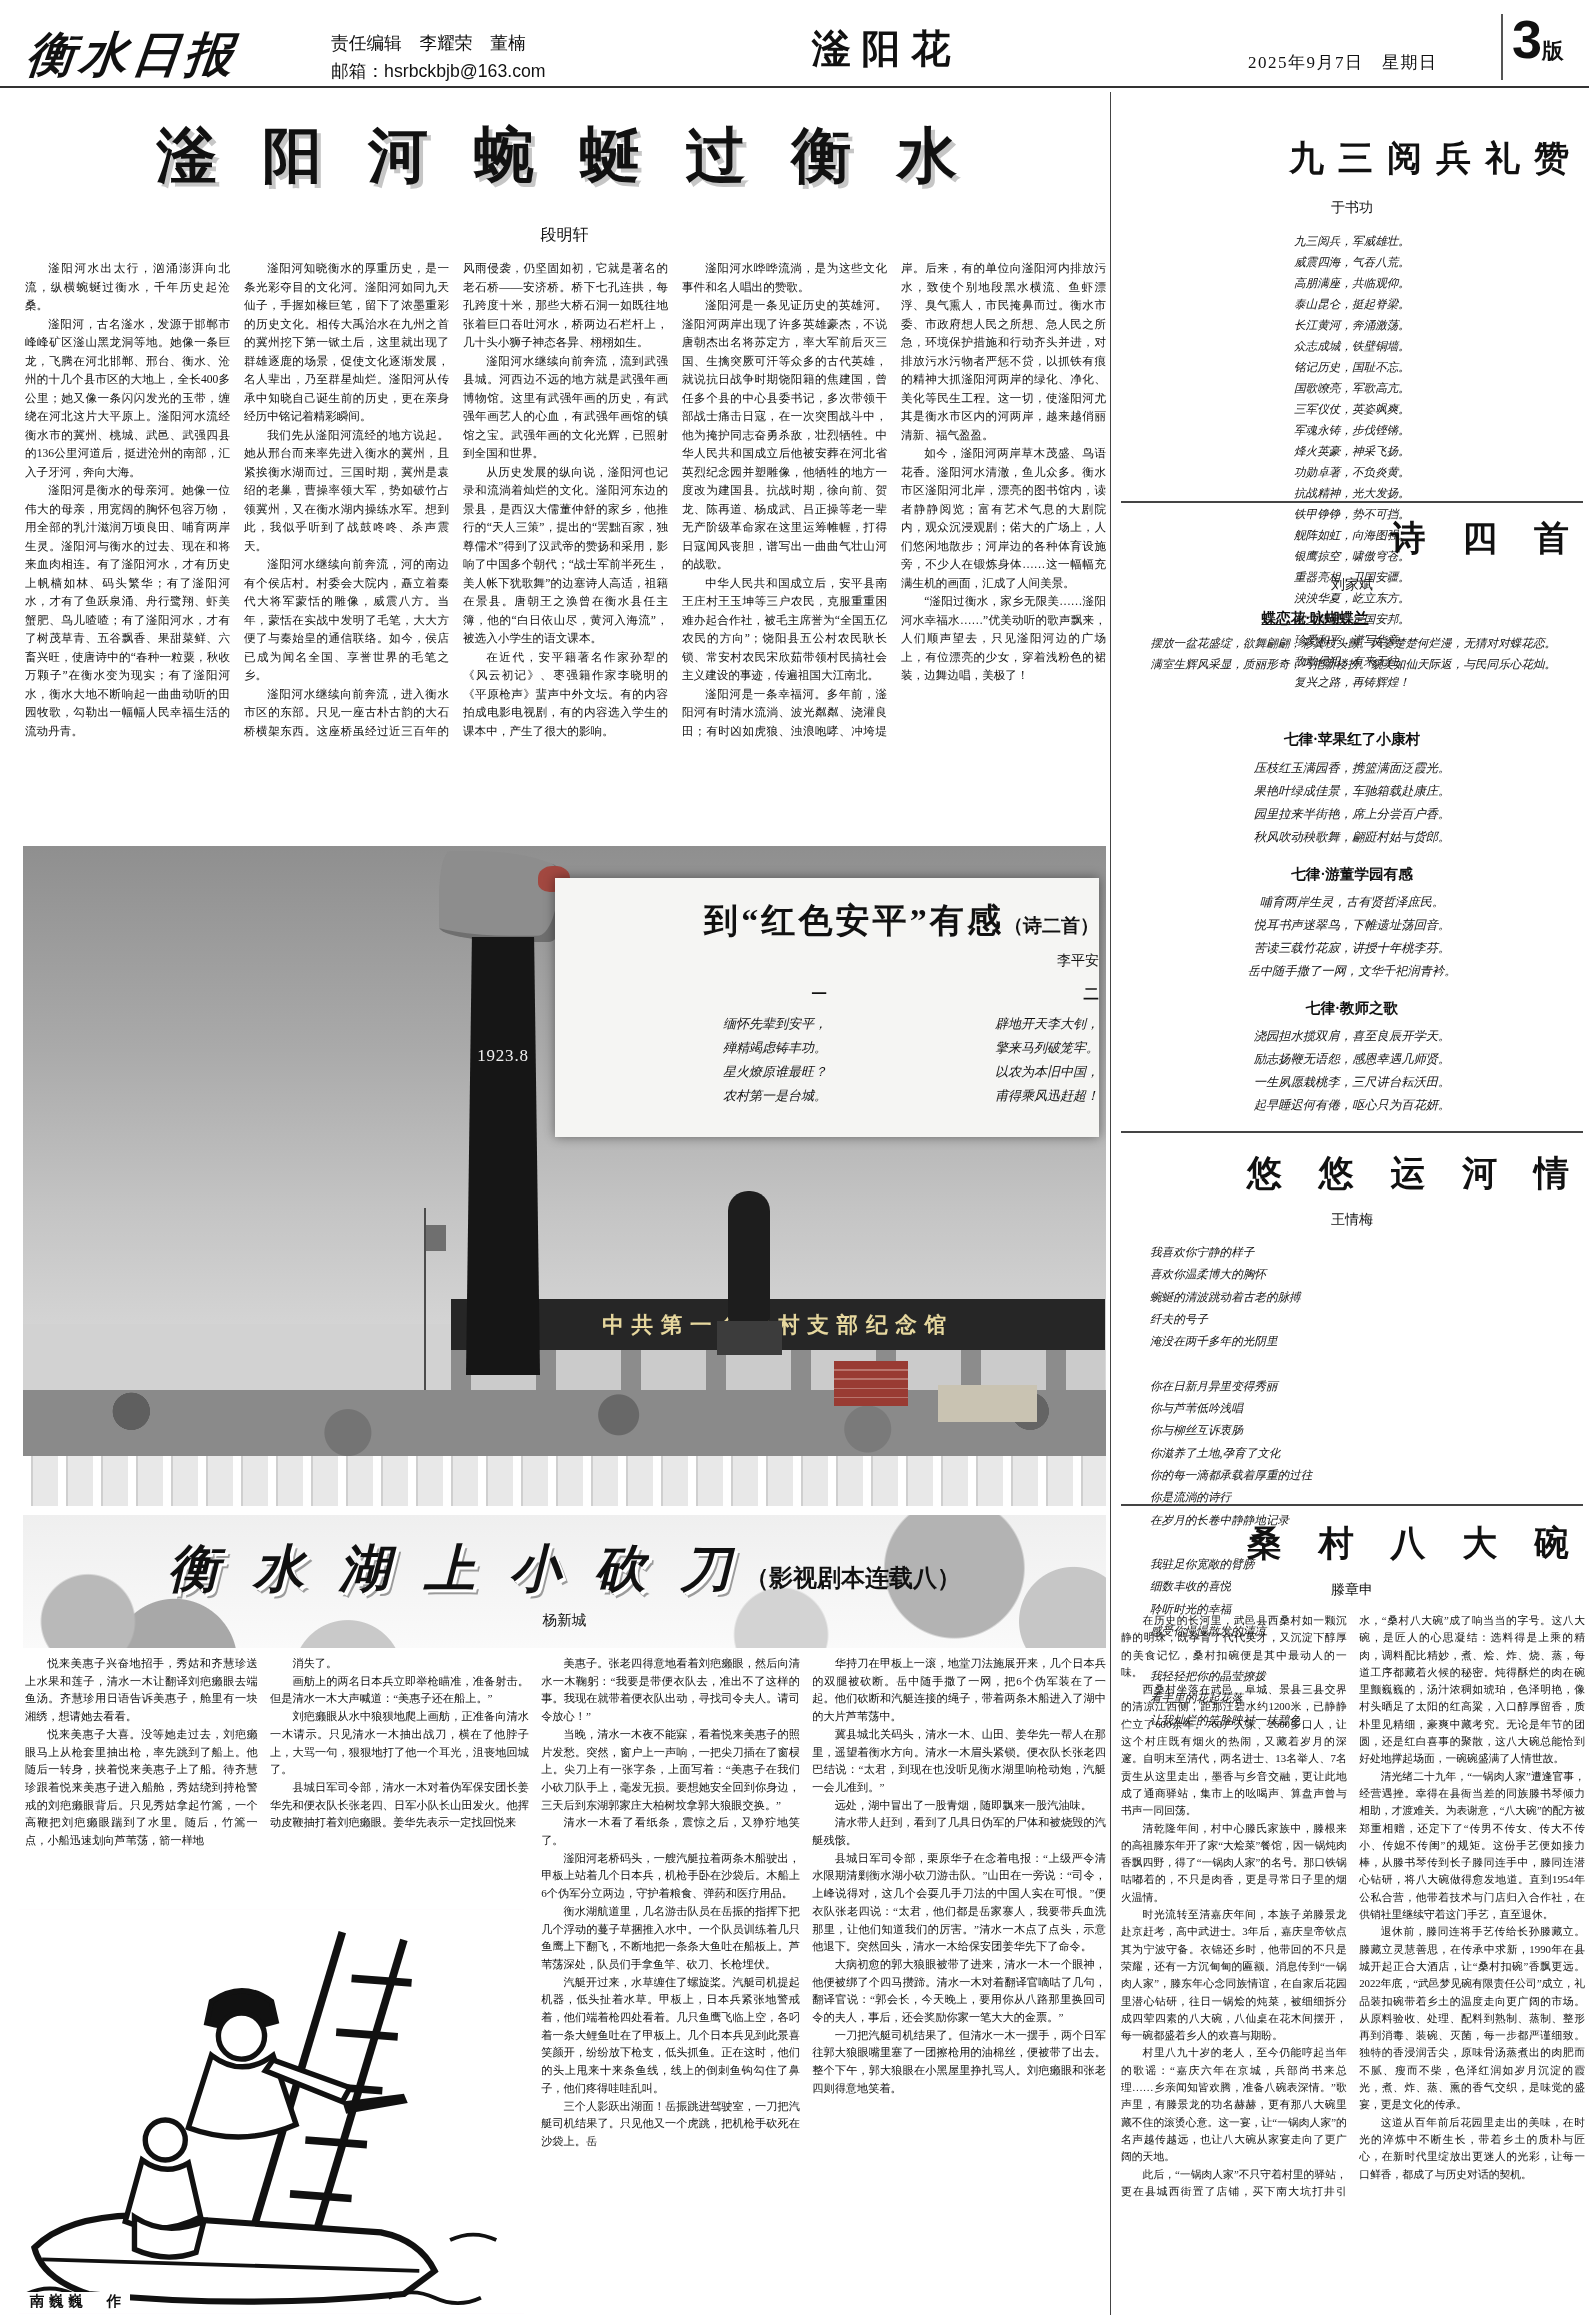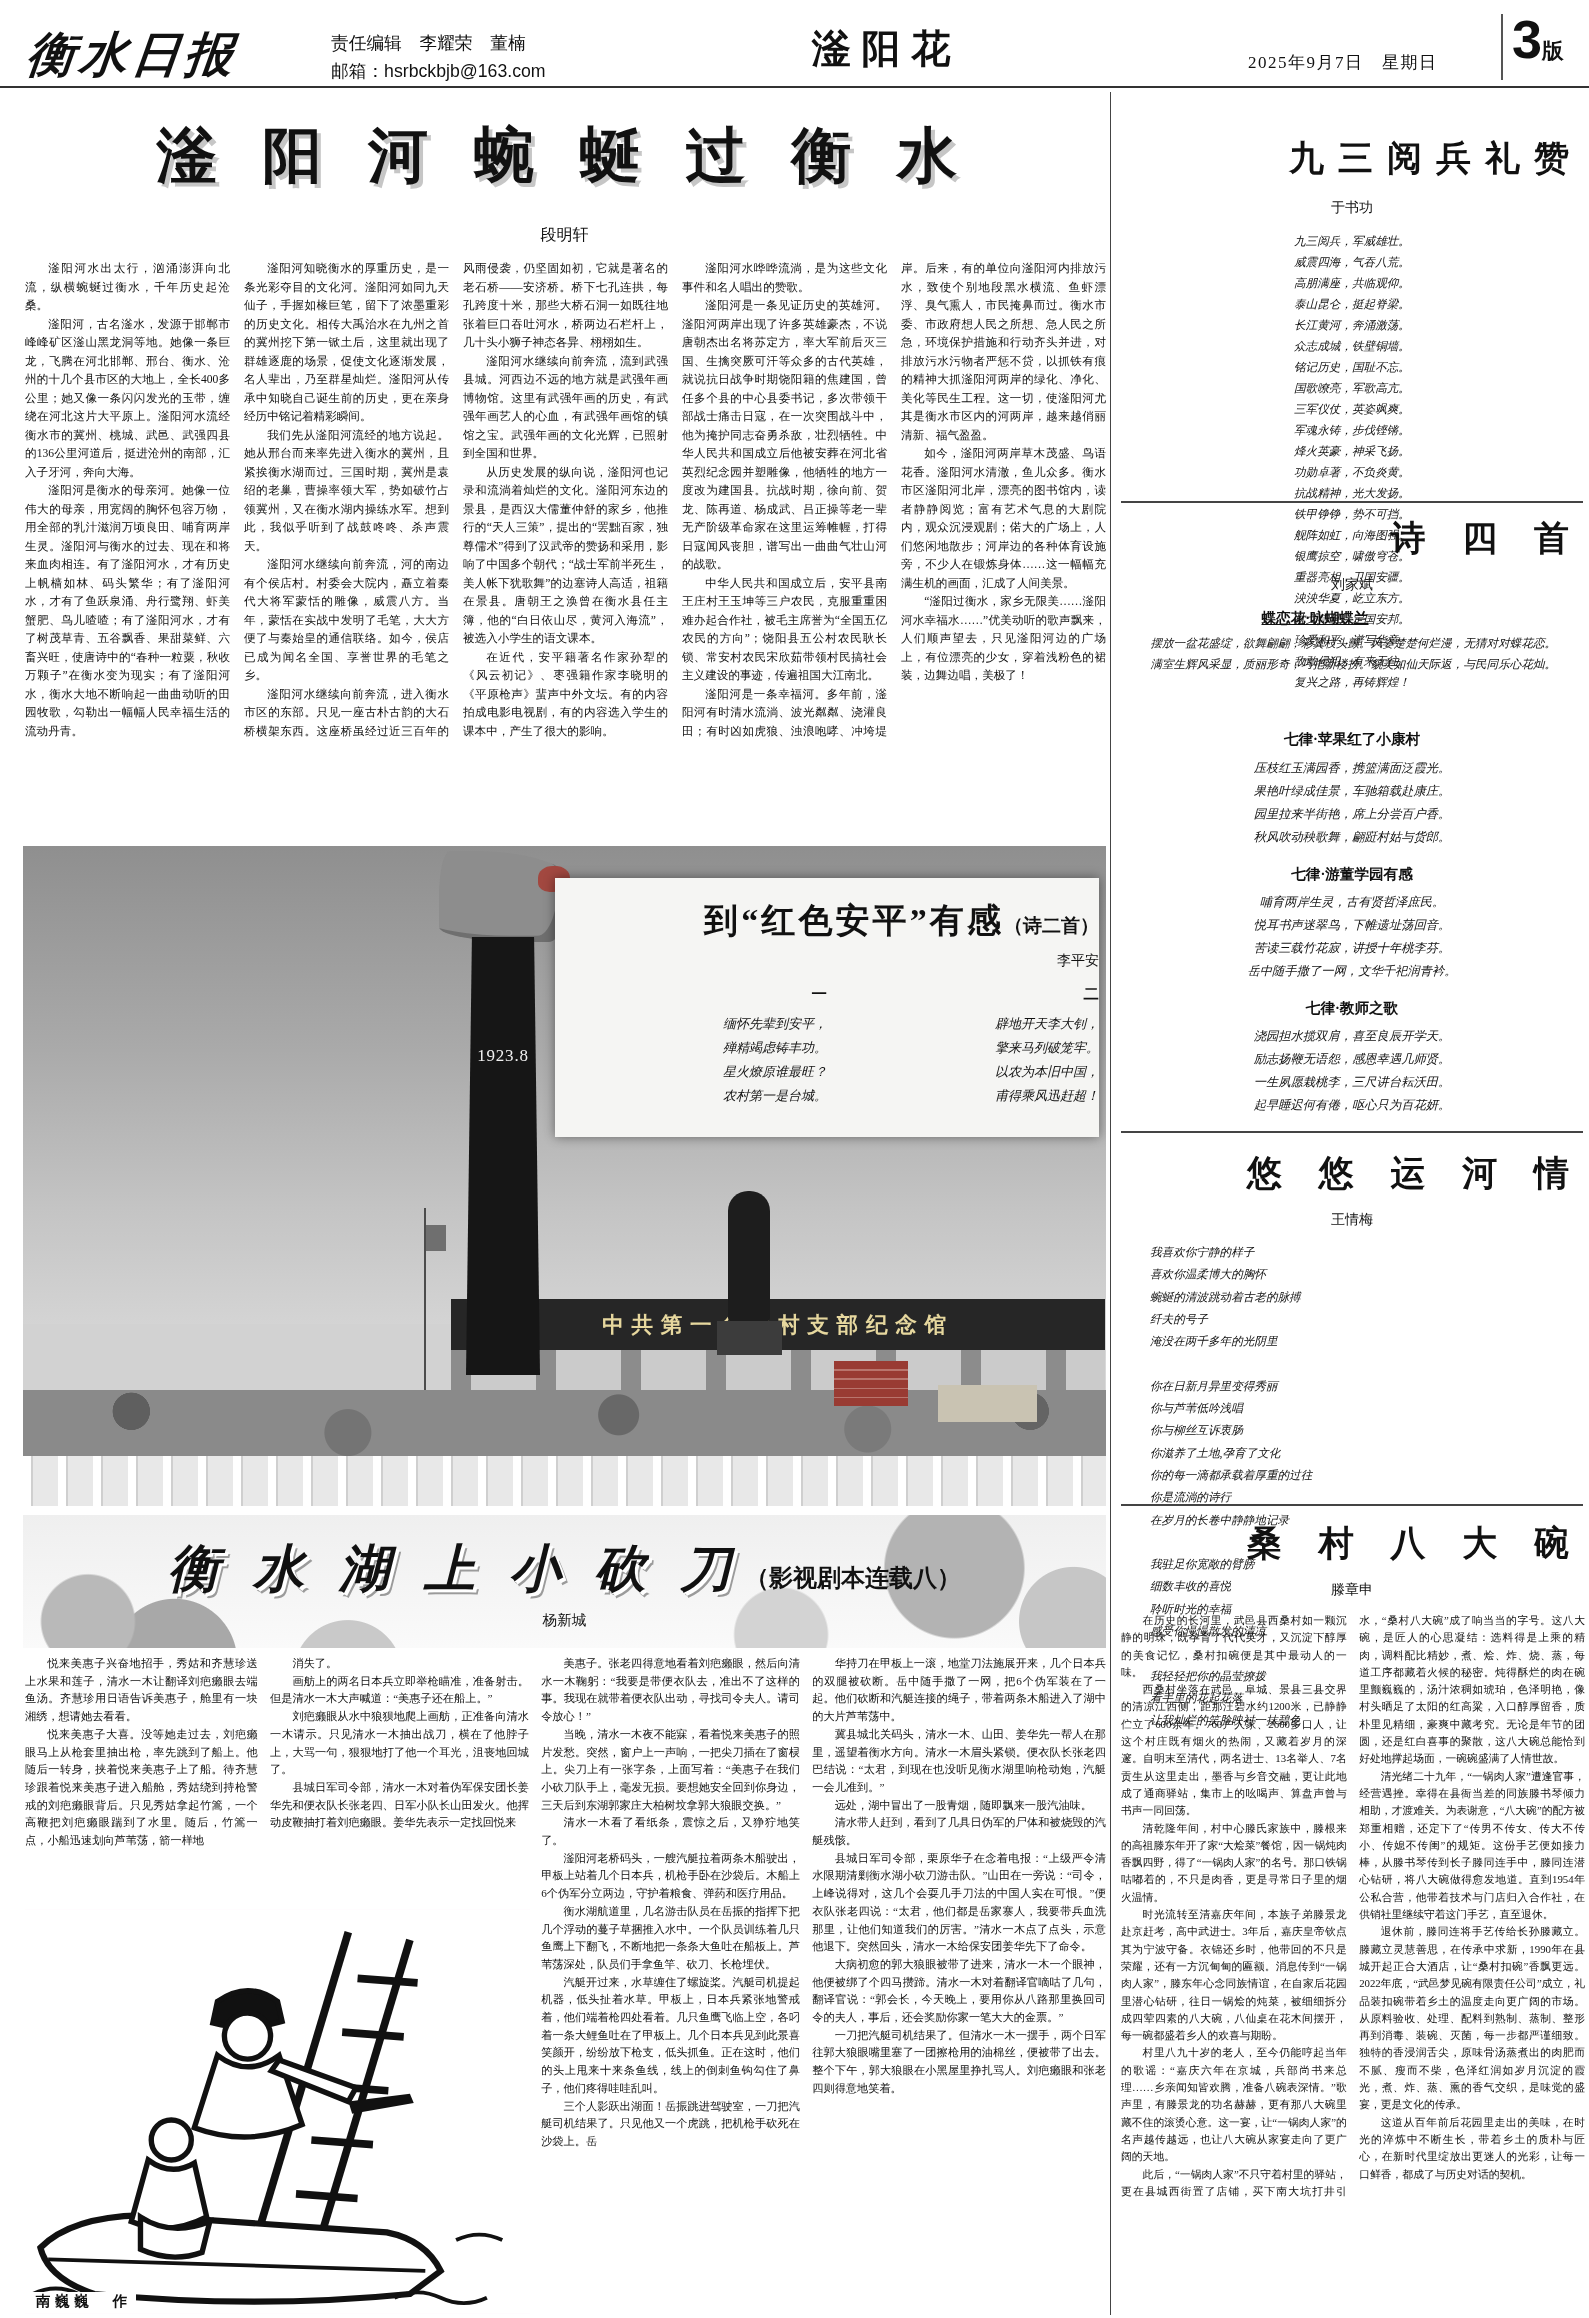--- a/index.html
+++ b/index.html
@@ -90,21 +90,21 @@
   .script-title{position:absolute;left:0;top:20px;width:1083px;text-align:center;white-space:nowrap;}
   .script-title .t{font-size:51px;font-weight:bold;font-style:italic;letter-spacing:10.8px;text-shadow:3.1px 3.1px 0 #ffffff,4.6px 4.6px 0 #9b9b9b;}
   .script-title .s{font-size:24px;font-weight:bold;}
   .script-author{position:absolute;left:0;top:96px;width:1083px;text-align:center;font-size:14.6px;}
   .script-cols{left:25px;top:1655px;width:1081px;height:660px;display:flex;gap:12.3px;}
   .scol{font-size:11.2px;line-height:17.7px;text-align:justify;overflow:hidden;}
   .scol1{width:233px;height:220px;}
   .scol2{width:259px;height:254px;}
   .scol3{width:259px;height:660px;}
   .scol4{width:294px;height:660px;}
-  .illus{left:25px;top:1909px;width:505px;height:405px;background:#f9a8d4;}
+  .illus{left:19px;top:1909px;width:505px;height:405px;background:#f9a8d4;}
   .illus svg{display:block;}
   .illus-credit{position:absolute;left:6.2px;bottom:3.1px;font-size:14.6px;font-weight:bold;letter-spacing:4.6px;background:#fff;padding:0 4.6px;}
 </style>
 </head>
 <body>
 
 <div class="page">
 
   <div class="abs masthead">衡水日报</div>
   <div class="abs editor-block">

